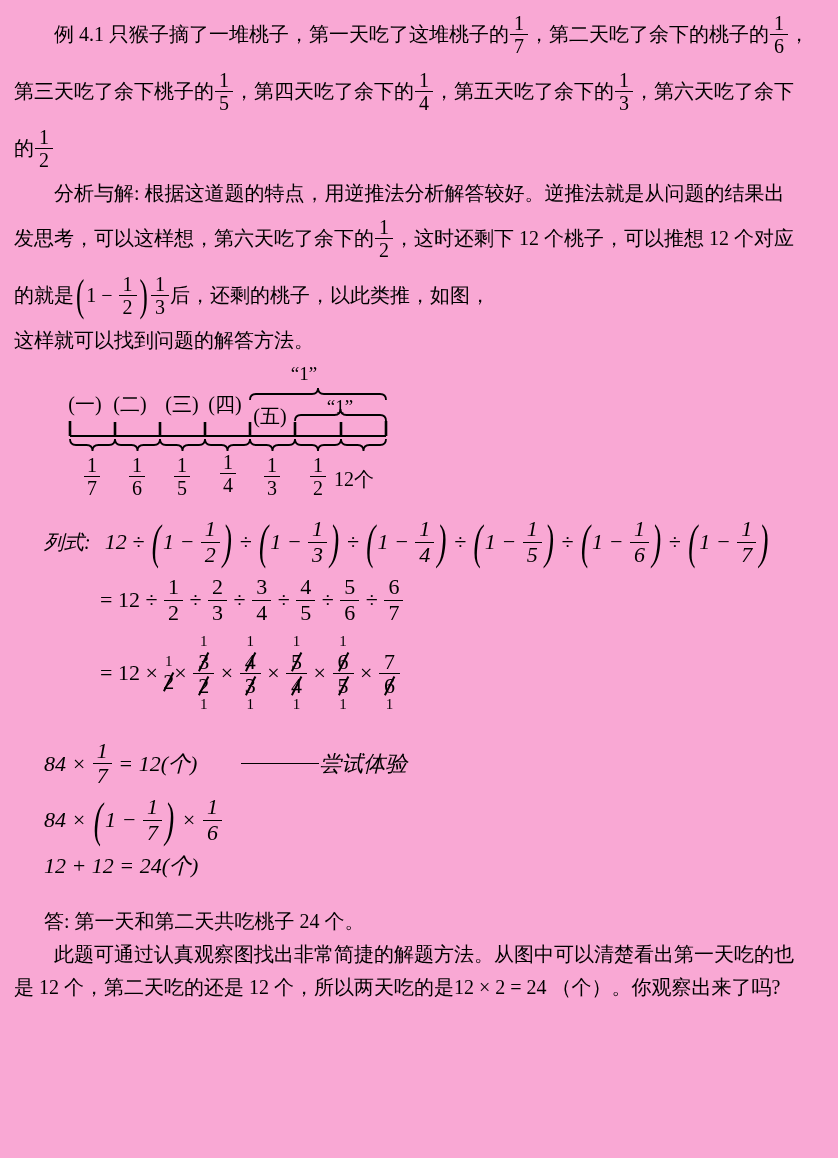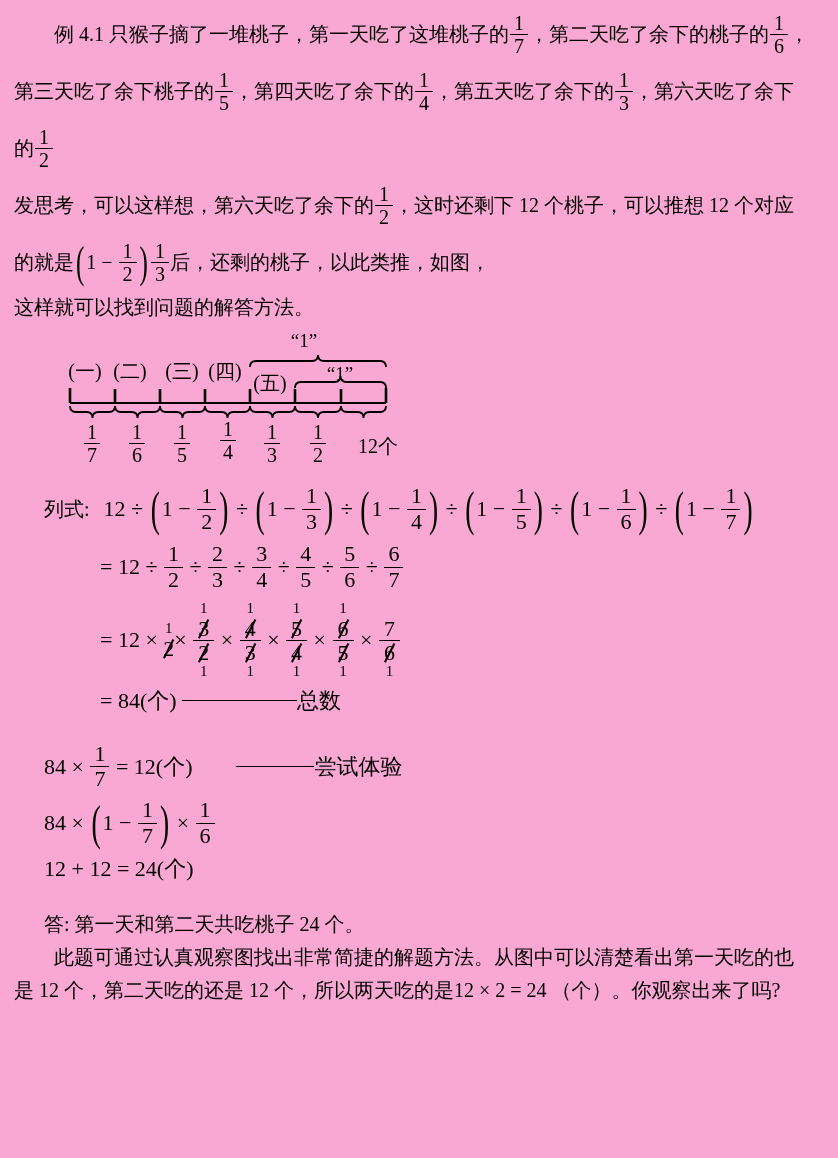--- a/index.html
+++ b/index.html
@@ -37,21 +37,21 @@
     content:""; position:absolute; left:-5px; right:-5px; top:48%;
     height:1.7px; background:#000; transform:rotate(-63deg);
   }
   .c2 { display:inline-flex; flex-direction:column; align-items:center; line-height:1.05; }
 
   .dash { display:inline-block; height:0; border-top:1.8px solid #000; align-self:center; }
   .spacer { display:inline-block; }
 
   
   .eq { display:flex; align-items:center; white-space:pre; font-size:22px; margin-left:86px; }
-  .eq.flush { margin-left:30px; }
+  .eq.flush { margin-left:30px;font-style:italic; }
   .eq-label { margin-right:14px; font-size:20px; }
 
   
   .diagram { position:relative; width:430px; height:148px; margin:6px 0 4px 28px; }
   .diagram svg { position:absolute; left:0; top:0; }
   .dlabel { position:absolute; white-space:pre; transform:translateX(-50%); }
   .dfrac { position:absolute; display:flex; flex-direction:column; align-items:center;
            line-height:1.12; transform:translateX(-50%); font-size:20px; }
   .dfrac .num { padding:0 3px; border-bottom:1.8px solid #000; }
   .one-label { font-size:19px; }
@@ -68,20 +68,21 @@
 
 <div class="page">
 
   <div>
     <div class="line tall indent"><span class="run">例 4.1 只猴子摘了一堆桃子，第一天吃了这堆桃子的</span><span class="frac"><span class="num">1</span><span class="den">7</span></span><span class="run">，第二天吃了余下的桃子的</span><span class="frac"><span class="num">1</span><span class="den">6</span></span><span class="run">，</span></div>
     <div class="line tall"><span class="run">第三天吃了余下桃子的</span><span class="frac"><span class="num">1</span><span class="den">5</span></span><span class="run">，第四天吃了余下的</span><span class="frac"><span class="num">1</span><span class="den">4</span></span><span class="run">，第五天吃了余下的</span><span class="frac"><span class="num">1</span><span class="den">3</span></span><span class="run">，第六天吃了余下</span></div>
     <div class="line tall"><span class="run">的</span><span class="frac"><span class="num">1</span><span class="den">2</span></span></div>
   </div>
 
   <div>
+    <div class="line indent"><span class="run">分析与解: 根据这道题的特点，用逆推法分析解答较好。逆推法就是从问题的结果出</span></div>
     <div class="line tall"><span class="run">发思考，可以这样想，第六天吃了余下的</span><span class="frac"><span class="num">1</span><span class="den">2</span></span><span class="run">，这时还剩下 12 个桃子，可以推想 12 个对应</span></div>
     <div class="line tall"><span class="run">的就是</span><span class="paren">(</span><span class="run">1 − </span><span class="frac"><span class="num">1</span><span class="den">2</span></span><span class="paren">)</span><span class="frac"><span class="num">1</span><span class="den">3</span></span><span class="run">后，还剩的桃子，以此类推，如图，</span></div>
     <div class="line"><span class="run">这样就可以找到问题的解答方法。</span></div>
   </div>
 
   <div class="diagram">
     <svg width="430" height="148" viewBox="0 0 430 148">
       <g stroke="#000" fill="none">
         <path stroke-width="2.2" d="M28 73 H344"></path>
         <path stroke-width="2.6" d="M28 58 V73 M73 59 V73 M118 59 V73 M163 59 V73 M208 59 V73 M253 59 V73 M299 59 V73 M344 58 V73"></path>
@@ -121,30 +122,29 @@
       <span class="den">4</span>
     </span>
     <span class="dfrac" style="left:230px;top:91px">
       <span class="num">1</span>
       <span class="den">3</span>
     </span>
     <span class="dfrac" style="left:276px;top:91px">
       <span class="num">1</span>
       <span class="den">2</span>
     </span>
-    <span class="count-label" style="left:316px;top:103px">12个</span>
+    <span class="count-label" style="left:292px;top:103px">12个</span>
   </div>
 
   <div class="eq flush mt6">
     <span class="eq-label">列式:</span>
     <span class="eq-row" style="display:flex;align-items:center"><span class="run">12 ÷ </span><span class="paren">(</span><span class="run">1 − </span><span class="frac"><span class="num">1</span><span class="den">2</span></span><span class="paren">)</span><span class="run"> ÷ </span><span class="paren">(</span><span class="run">1 − </span><span class="frac"><span class="num">1</span><span class="den">3</span></span><span class="paren">)</span><span class="run"> ÷ </span><span class="paren">(</span><span class="run">1 − </span><span class="frac"><span class="num">1</span><span class="den">4</span></span><span class="paren">)</span><span class="run"> ÷ </span><span class="paren">(</span><span class="run">1 − </span><span class="frac"><span class="num">1</span><span class="den">5</span></span><span class="paren">)</span><span class="run"> ÷ </span><span class="paren">(</span><span class="run">1 − </span><span class="frac"><span class="num">1</span><span class="den">6</span></span><span class="paren">)</span><span class="run"> ÷ </span><span class="paren">(</span><span class="run">1 − </span><span class="frac"><span class="num">1</span><span class="den">7</span></span><span class="paren">)</span></span>
   </div>
   <div class="eq mt8"><span class="run">= 12 ÷ </span><span class="frac"><span class="num">1</span><span class="den">2</span></span><span class="run"> ÷ </span><span class="frac"><span class="num">2</span><span class="den">3</span></span><span class="run"> ÷ </span><span class="frac"><span class="num">3</span><span class="den">4</span></span><span class="run"> ÷ </span><span class="frac"><span class="num">4</span><span class="den">5</span></span><span class="run"> ÷ </span><span class="frac"><span class="num">5</span><span class="den">6</span></span><span class="run"> ÷ </span><span class="frac"><span class="num">6</span><span class="den">7</span></span></div>
   <div class="eq mt8"><span class="run">= 12 × </span><span class="c2"><span class="tiny">1</span><span class="digit struck">2</span></span><span class="run">× </span><span class="cfrac"><span class="tiny">1</span><span class="num"><span class="digit struck">3</span></span><span class="den"><span class="digit struck">2</span></span><span class="tiny">1</span></span><span class="run"> × </span><span class="cfrac"><span class="tiny">1</span><span class="num"><span class="digit struck">4</span></span><span class="den"><span class="digit struck">3</span></span><span class="tiny">1</span></span><span class="run"> × </span><span class="cfrac"><span class="tiny">1</span><span class="num"><span class="digit struck">5</span></span><span class="den"><span class="digit struck">4</span></span><span class="tiny">1</span></span><span class="run"> × </span><span class="cfrac"><span class="tiny">1</span><span class="num"><span class="digit struck">6</span></span><span class="den"><span class="digit struck">5</span></span><span class="tiny">1</span></span><span class="run"> × </span><span class="cfrac"><span class="tiny"></span><span class="num"><span class="digit">7</span></span><span class="den"><span class="digit struck">6</span></span><span class="tiny">1</span></span></div>
-  <div class="eq mt6"><span class="run">= 84(个) </span><span class="dash" style="width: 115px;"></span><span class="run">总数</span></div>
 
   <div class="eq flush mt26"><span class="run">84 × </span><span class="frac"><span class="num">1</span><span class="den">7</span></span><span class="run"> = 12(个)</span><span class="spacer" style="width: 44px;"></span><span class="dash" style="width: 78px;"></span><span class="run">尝试体验</span></div>
   <div class="eq flush mt6"><span class="run">84 × </span><span class="paren">(</span><span class="run">1 − </span><span class="frac"><span class="num">1</span><span class="den">7</span></span><span class="paren">)</span><span class="run"> × </span><span class="frac"><span class="num">1</span><span class="den">6</span></span></div>
   <div class="eq flush mt6"><span class="run">12 + 12 = 24(个)</span></div>
 
   <div class="line mt16" style="padding-left:30px">答: 第一天和第二天共吃桃子 24 个。</div>
   <div>
     <div class="line indent">此题可通过认真观察图找出非常简捷的解题方法。从图中可以清楚看出第一天吃的也</div>
     <div class="line">是 12 个，第二天吃的还是 12 个，所以两天吃的是12 × 2 = 24 （个）。你观察出来了吗?</div>
   </div>

